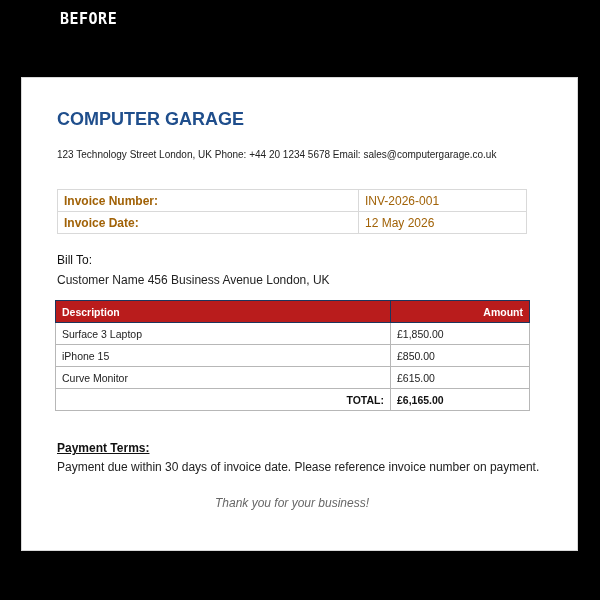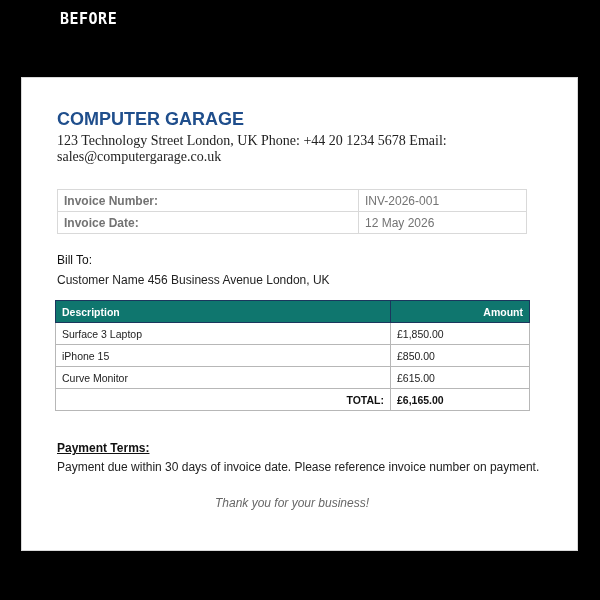--- a/index.html
+++ b/index.html
@@ -16,48 +16,48 @@
     .page {
       position: absolute; left: 22px; top: 78px;
       width: 555px; height: 472px; background: #ffffff;
       box-shadow: 0 0 0 1px #d8d8d8;
     }
     .company {
       position: absolute; left: 35px; top: 31px;
       color: #1f4e8c; font-weight: bold; font-size: 18px;
     }
     .address {
-      position: absolute; left: 35px; top: 55px;
-      color: #222; font-size: 14px; font-family: Liberation Serif, serif;
+      position: absolute; left: 35px; top: 71px;
+      color: #222; font-size: 10px;
     }
     .inv-title {
       position: absolute; left: 0; width: 555px; top: 79px;
       text-align: center; font-weight: bold; font-size: 18px; color: #111;
     }
     table { border-collapse: collapse; }
     .meta {
       position: absolute; left: 35px; top: 111px; width: 470px;
-      font-size: 12px; color: #737373;
+      font-size: 12px; color: #a16207;
     }
     .meta td { border: 1px solid #d9d9d9; height: 21px; padding: 0 6px; }
     .meta td.lbl { font-weight: bold; width: 288px; }
     .billto-h {
       position: absolute; left: 35px; top: 175px;
       font-weight: normal; font-size: 12px; color: #111;
     }
     .billto {
       position: absolute; left: 35px; top: 195px;
       font-size: 12px; color: #222;
     }
     .items {
       position: absolute; left: 33px; top: 222px; width: 475px;
       font-size: 10.5px; color: #222;
     }
     .items th {
-      background: #0f766e; color: #fff; font-weight: bold;
+      background: #b91c1c; color: #fff; font-weight: bold;
       height: 21px; padding: 0 6px; border: 1px solid #1b365d;
     }
     .items th.desc { text-align: left; }
     .items th.amt { text-align: right; border-left: 1px solid #5a6f8f; }
     .items td { border: 1px solid #b7b7b7; height: 21px; padding: 0 6px; }
     .items td.amt { text-align: left; width: 126px; margin-left: 12px; }
     .items tr.total td { font-weight: bold; color: #111; }
     .items tr.total td.tlabel { text-align: right; }
     .pt-h {
       position: absolute; left: 35px; top: 363px;

